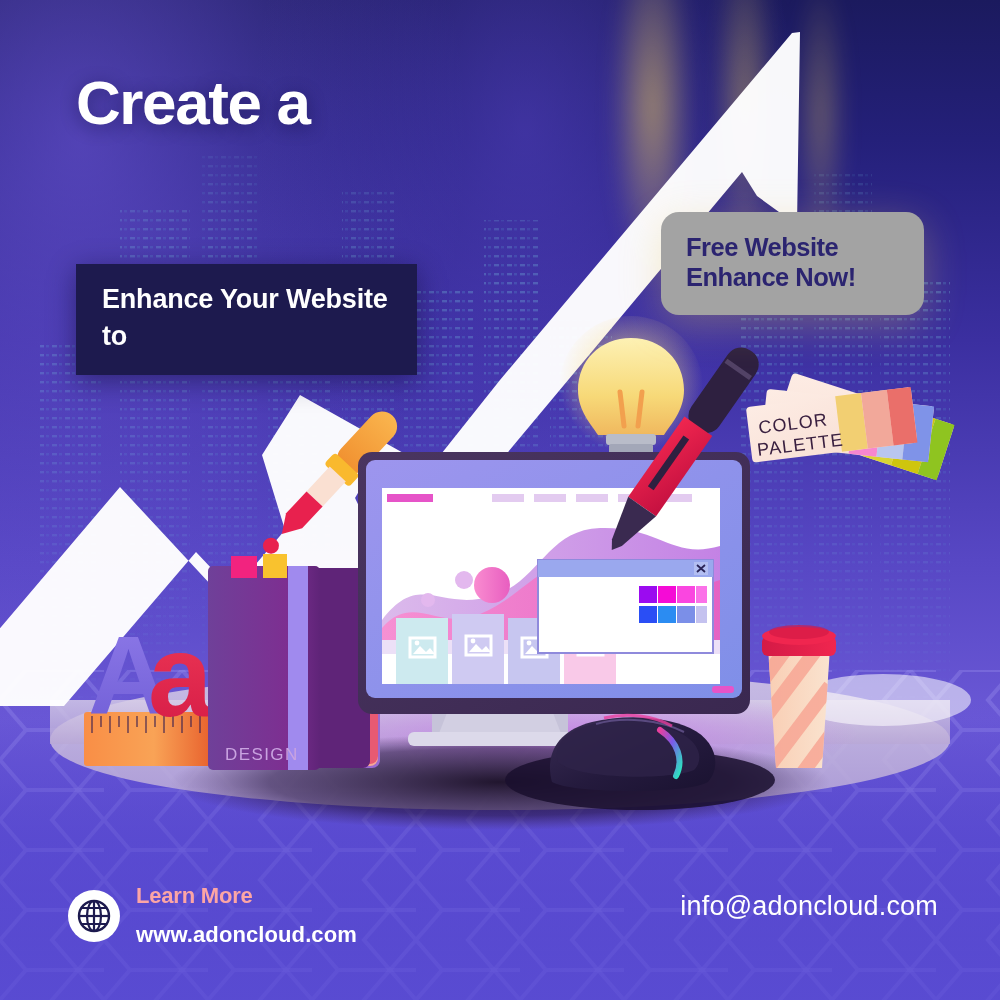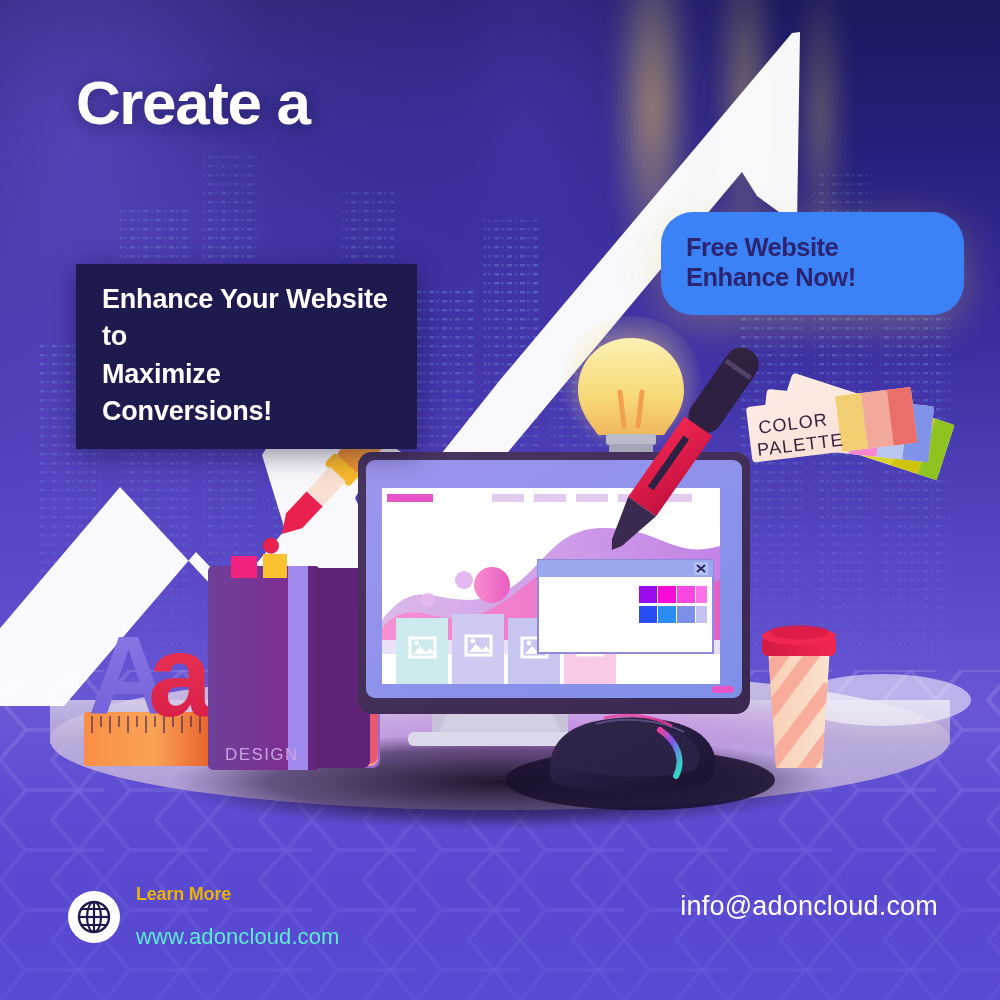--- a/index.html
+++ b/index.html
@@ -35,32 +35,32 @@
     color:#fff;font-size:62px;line-height:.98;font-weight:800;letter-spacing:-1.4px;
     text-shadow:0 3px 18px rgba(10,8,50,.45);}
   .headline div{white-space:nowrap;}
 
   .subbox{position:absolute;left:76px;top:264px;background:#1d1a4e;
     padding:17px 22px 19px 26px;width:341px;
     box-shadow:0 6px 26px rgba(8,6,40,.45);}
   .subbox p{margin:0;color:#fff;font-size:27px;line-height:1.38;font-weight:600;letter-spacing:-.2px;}
 
   
-  .badge{position:absolute;left:661px;top:212px;width:303px;
-    background:#3b82f6;border-radius:32px;padding:20px 24px 22px 25px;
+  .badge{position:absolute;left:661px;top:212px;width:263px;
+    background:#a3a3a3;border-radius:18px;padding:20px 24px 22px 25px;
     box-shadow:0 10px 40px rgba(240,205,90,.30);}
   .badge p{margin:0;color:#2b2470;font-size:25.5px;line-height:1.19;font-weight:800;letter-spacing:-.5px;}
 
   
   .footer-left{position:absolute;left:68px;top:884px;display:flex;align-items:center;gap:16px;}
   .globe{width:52px;height:52px;border-radius:50%;background:#fff;
     display:flex;align-items:center;justify-content:center;flex:0 0 auto;}
   .f-txt{display:flex;flex-direction:column;line-height:1.12;}
-  .f-learn{color:#eab308;font-size:18px;font-weight:700;letter-spacing:-.2px;}
-  .f-url{color:#5eead4;font-size:22px;font-weight:400;letter-spacing:.1px;margin-top:21px;}
+  .f-learn{color:#fca5a5;font-size:22px;font-weight:700;letter-spacing:-.2px;}
+  .f-url{color:#ffffff;font-size:22px;font-weight:700;letter-spacing:.1px;margin-top:14px;}
   .footer-right{position:absolute;right:62px;top:891px;color:#fff;font-size:27px;letter-spacing:.2px;}
 
   
   .illus{position:absolute;left:0;top:0;width:1000px;height:1000px;}
 </style>
 </head>
 <body>
 
 <div class="stage">
 
@@ -401,21 +401,20 @@
       <path d="M604 718 C628 712 654 716 672 726" stroke="#e8409e" stroke-width="3" fill="none" opacity=".8"></path>
     </g>
   </svg>
 
   <div class="headline">
     <div>Create a</div>
   </div>
 
   <div class="subbox">
     <p>Enhance Your Website to</p>
-    <p>Maximize Conversions!</p>
   </div>
 
   <div class="badge">
     <p>Free Website</p>
     <p>Enhance Now!</p>
   </div>
 
   <div class="footer-left">
     <span class="globe">
       <svg width="40" height="40" viewBox="0 0 40 40">

